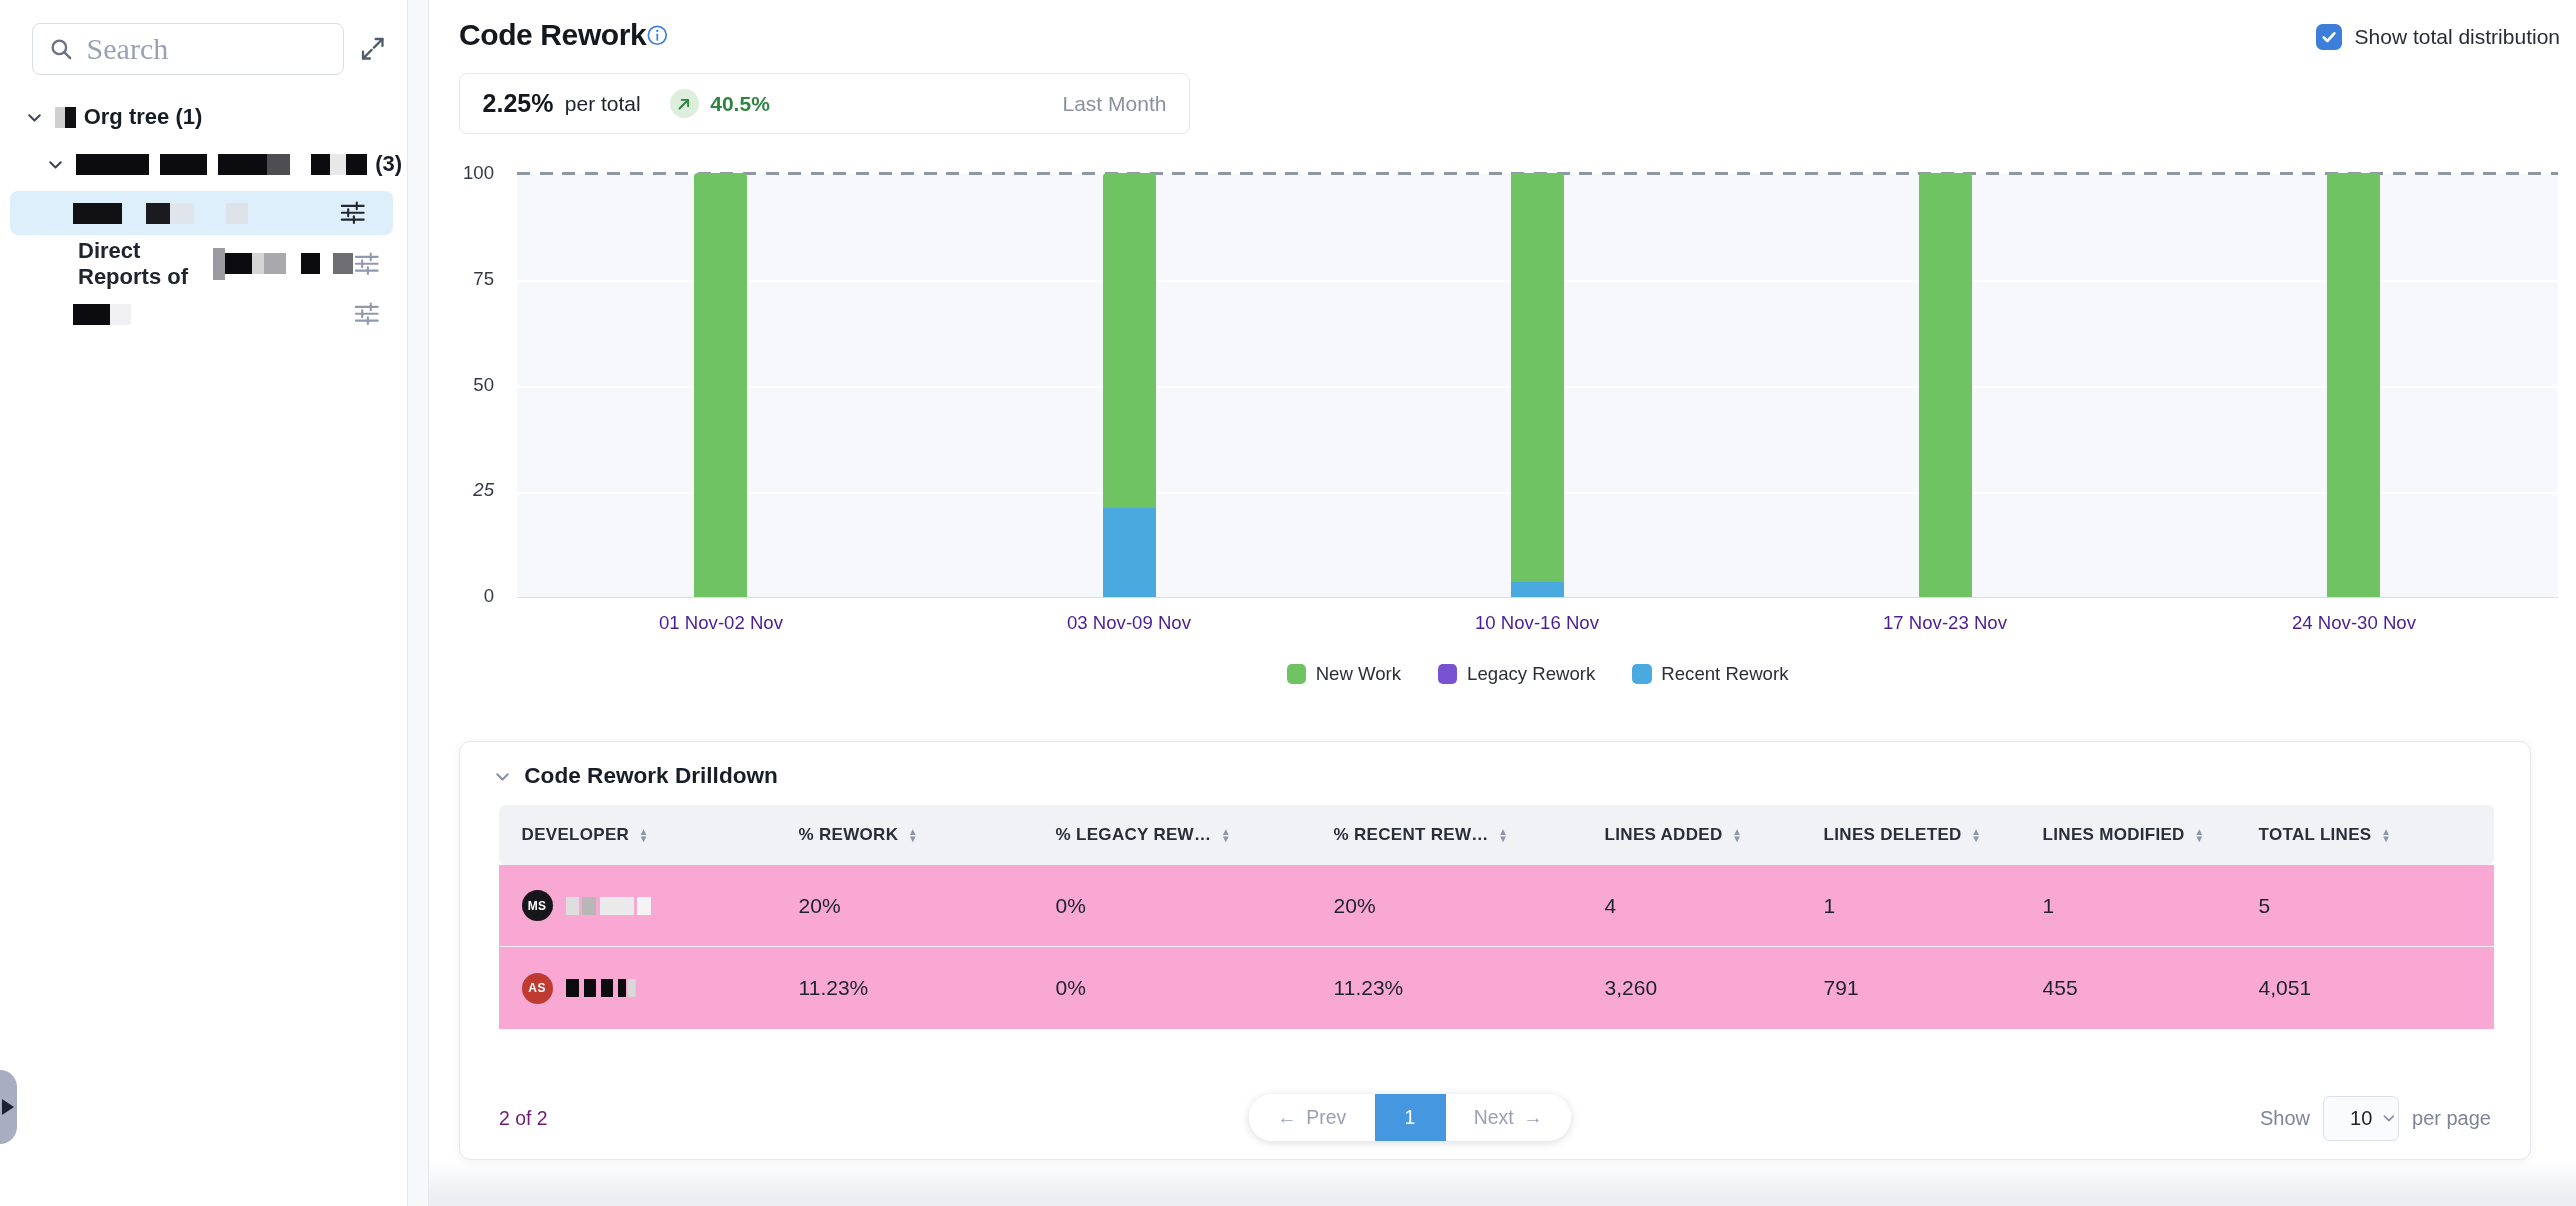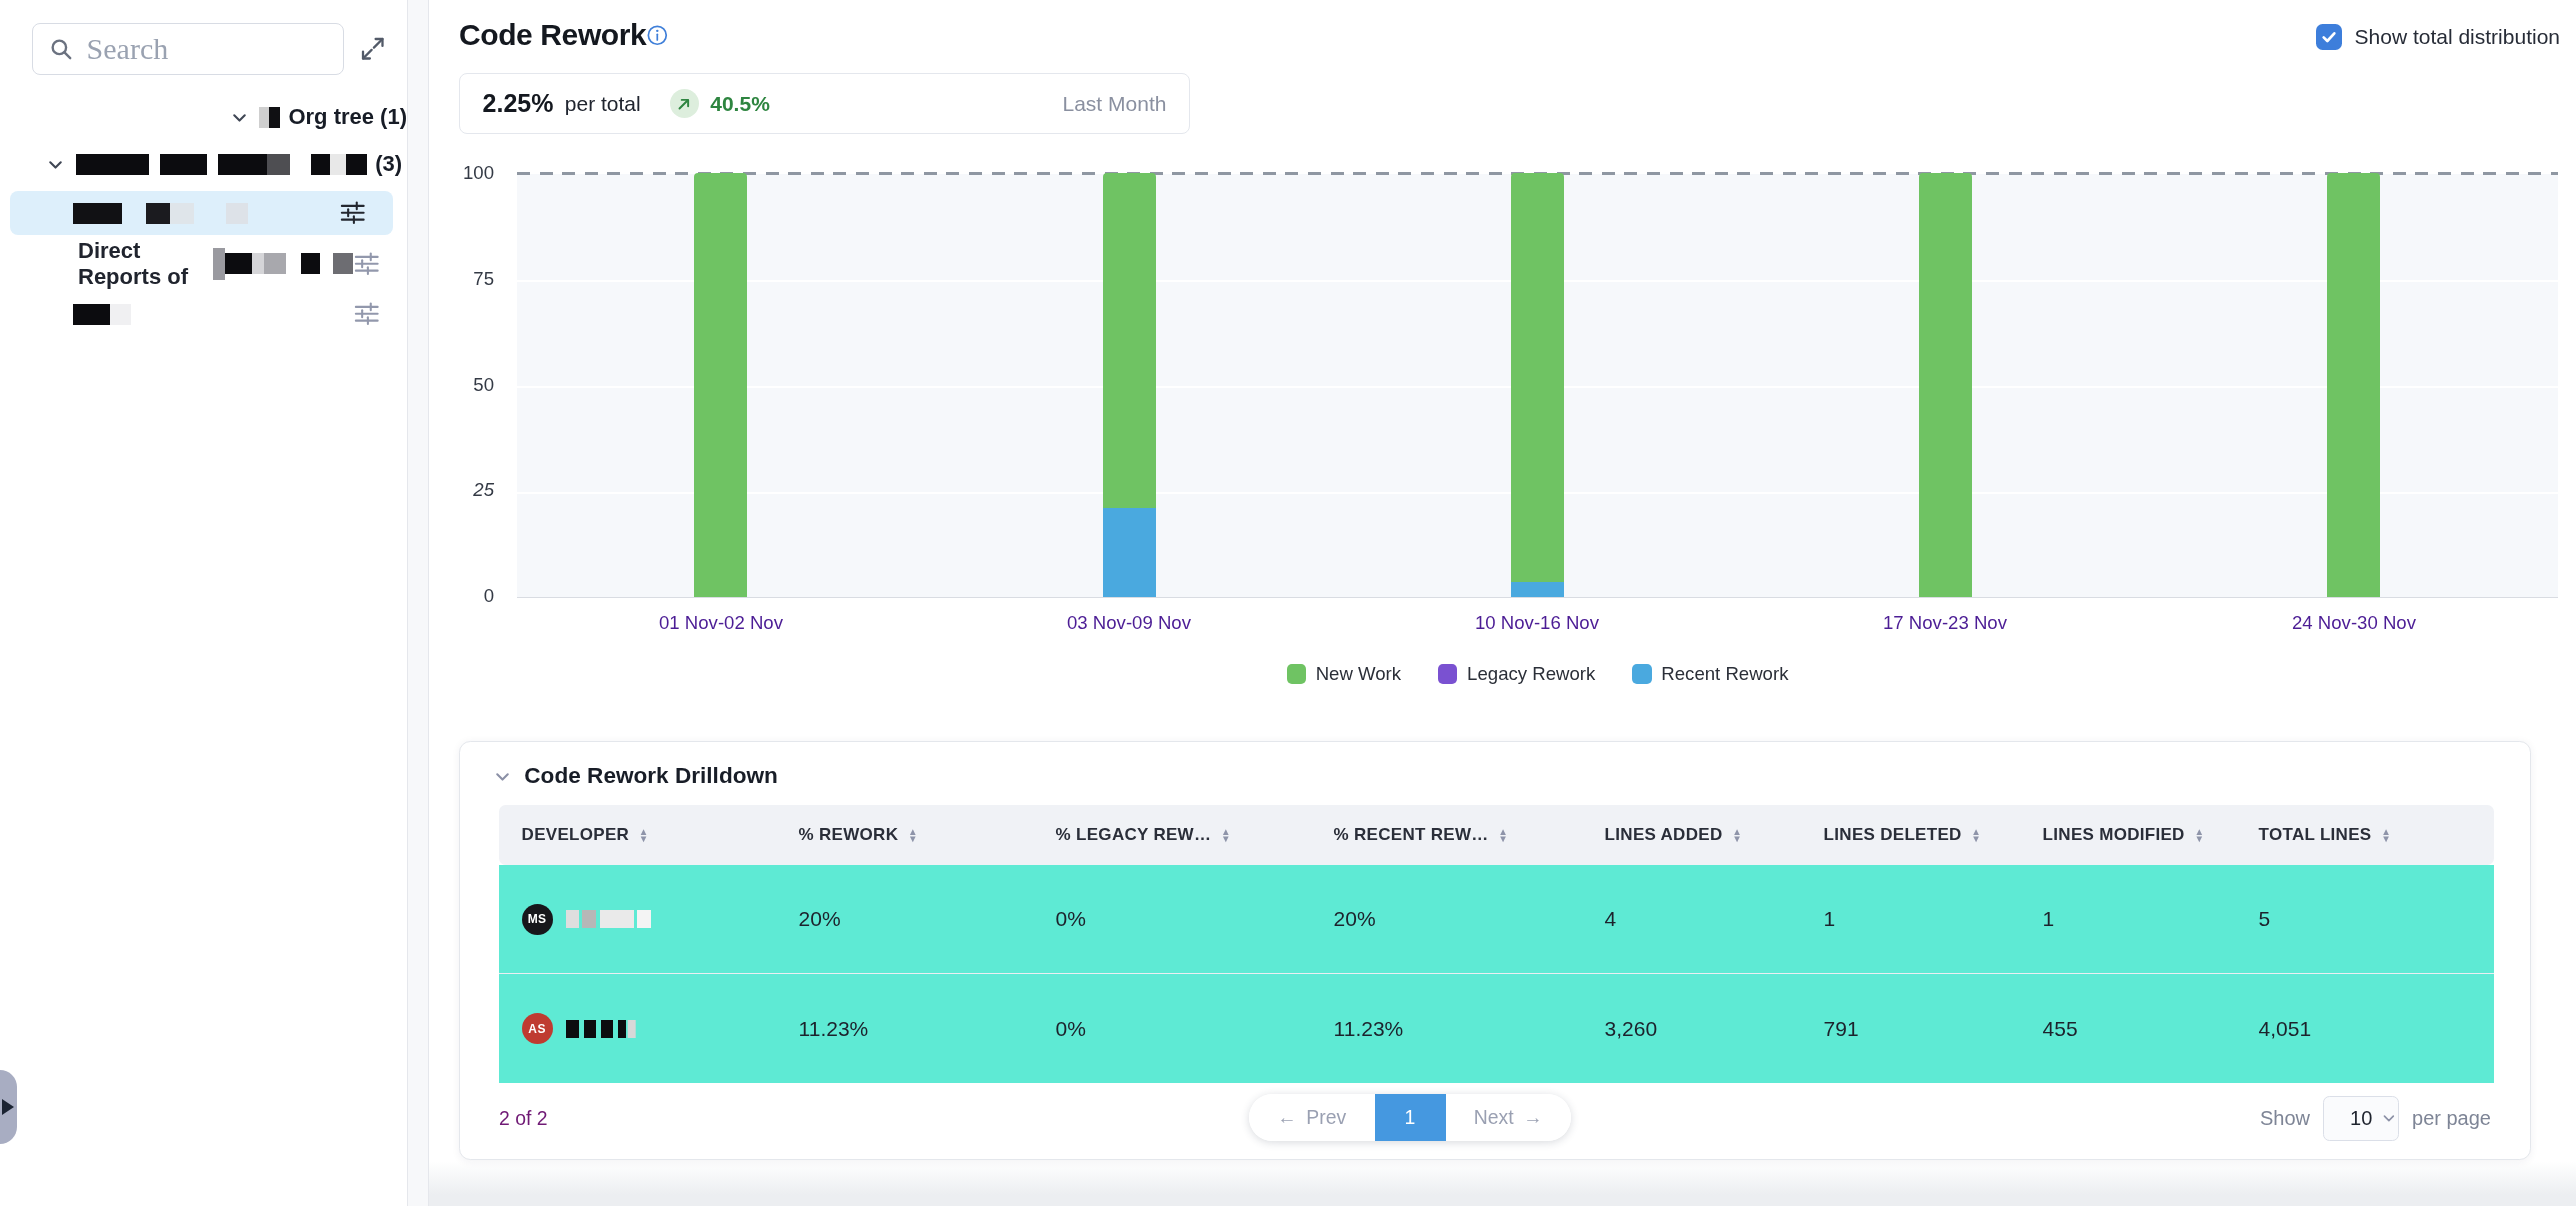--- a/index.html
+++ b/index.html
@@ -13,21 +13,21 @@
   .search-box { display:flex; align-items:center; gap:13px; width:312px; height:52px;
     border:1.6px solid #d8dce4; border-radius:8px; padding:0 14.6px; background:#fff; }
   .search-box input { border:none; outline:none; font-size:30px; color:#30363f; width:226px;
     font-family:Liberation Serif, serif; background:transparent; }
   .search-box input::placeholder { color:#9aa2b1; }
   .icon-btn { margin-left:auto; display:flex; align-items:center; justify-content:center; width:39px; height:39px; cursor:pointer; }
 
   .tree { position:absolute; left:0; top:95px; right:0; font-size:22px; }
   .tree-row { position:relative; height:44px; display:flex; align-items:center; }
   .tree-row .chev { display:flex; align-items:center; margin-right:9.7px; }
-  .row-root { padding-left:24px; font-weight:700; color:#171c26;justify-content:flex-end; }
+  .row-root { padding-left:24px; font-weight:700; color:#171c26; }
   .row-group { padding-left:45px; margin-top:3.2px; font-weight:700; color:#171c26; }
   .row-selected { margin:4.9px 13.7px 0 9.7px; padding-left:63px; background:#ddeffb; border-radius:8px; height:44px; }
   .row-plain { padding-left:78px; margin-top:6.5px; color:#20242e;font-weight:bold; }
   .filter-btn { margin-left:auto; margin-right:27px; display:flex; align-items:center; cursor:pointer; }
   .org-ico { width:21px; height:21px; margin-right:8px; display:inline-block;
     background:linear-gradient(90deg,#cfcfcf 0 9.7px,#101013 9.7px); }
   .blk { display:inline-block; height:21px; vertical-align:middle; }
   .mosaic { display:inline-flex; align-items:center; gap:0; }
 
   
@@ -72,21 +72,21 @@
   
   .drilldown-card { position:absolute; left:30px; top:741px; width:2072px; height:419px;
     border:1.6px solid #e4e7ec; border-radius:11.3px; background:#fff; box-shadow:0 1.6px 8px rgba(30,40,60,0.06); }
   .card-head { display:flex; align-items:center; gap:11.3px; padding:21px 39px 16px 32px; }
   .card-title { font-size:22.6px; font-weight:700; color:#181d27; }
   .tablebox { margin:0 39px; width:1995px; }
   .thead { display:flex; align-items:center; height:60px; background:#f0f2f6; border-radius:6.5px; }
   .th { display:flex; align-items:center; gap:9.7px; padding-left:22.6px; font-size:17px; font-weight:700;
     color:#2a2e39; letter-spacing:0.3px; cursor:pointer; }
   .sort { display:flex; flex-direction:column; line-height:0.72; font-size:9.7px; color:#8e94a9; }
-  .trow { display:flex; align-items:center; height:109px; border-bottom:1.6px solid #eceef2; background:#5eead4; cursor:pointer; }
+  .trow { display:flex; align-items:center; height:82px; border-bottom:1.6px solid #eceef2; background:#f9a8d4; cursor:pointer; }
   .trow:last-of-type { border-bottom:none; }
   .td { padding-left:22.6px; font-size:21px; color:#1d222c; display:flex; align-items:center; gap:13px; }
   .c1{width:277px;} .c2{width:257px;} .c3{width:278px;} .c4{width:271px;}
   .c5{width:219px;} .c6{width:219px;} .c7{width:216px;} .c8{width:257px;}
   .avatar { width:31px; height:31px; border-radius:50%; color:#fff; font-size:12px; font-weight:700;
     display:flex; align-items:center; justify-content:center; letter-spacing:0.4px; flex:0 0 31px; }
 
   .card-foot { position:absolute; left:0; right:0; bottom:0; height:82px; display:flex; align-items:center; padding:0 39px; }
   .foot-count { font-size:19.4px; color:#701a75; }
   .pager { position:absolute; left:789px; top:17px; width:322px; height:47px; background:#fff; border-radius:23.4px;

